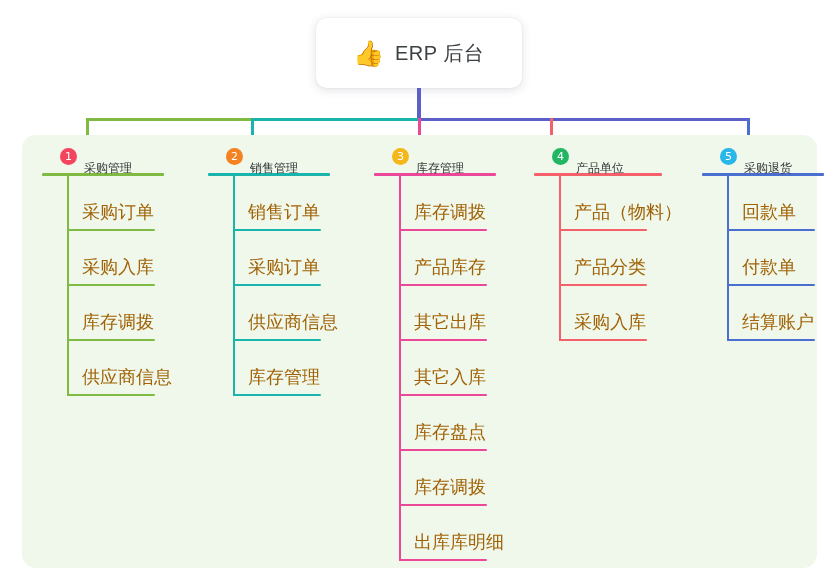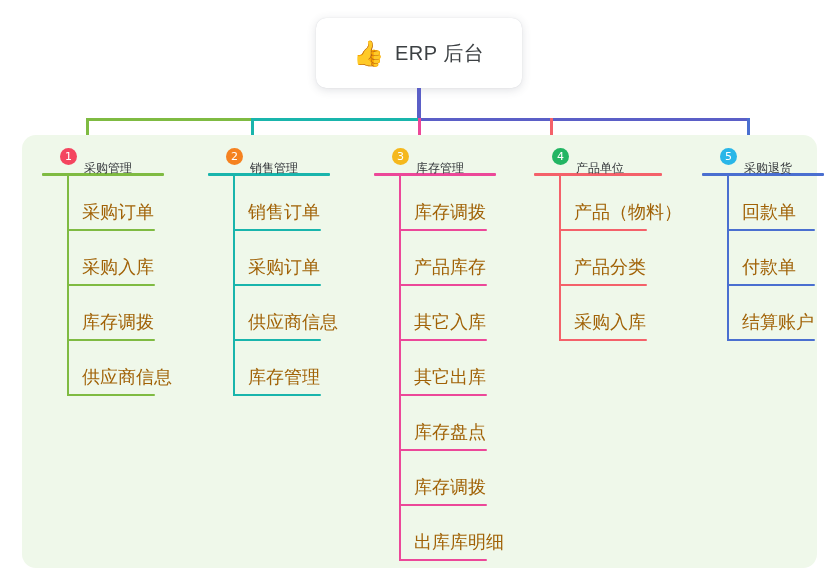--- a/index.html
+++ b/index.html
@@ -214,25 +214,25 @@
         <div class="spine" style="background: rgb(236, 72, 153);"></div>
         <div class="item">
           <span class="item-label">库存调拨</span>
           <div class="item-rule" style="background: rgb(236, 72, 153);"></div>
         </div>
         <div class="item">
           <span class="item-label">产品库存</span>
           <div class="item-rule" style="background: rgb(236, 72, 153);"></div>
         </div>
         <div class="item">
+          <span class="item-label">其它出库</span>
+          <div class="item-rule" style="background: rgb(236, 72, 153);"></div>
+        </div>
+        <div class="item">
           <span class="item-label">其它入库</span>
-          <div class="item-rule" style="background: rgb(236, 72, 153);"></div>
-        </div>
-        <div class="item">
-          <span class="item-label">其它出库</span>
           <div class="item-rule" style="background: rgb(236, 72, 153);"></div>
         </div>
         <div class="item">
           <span class="item-label">库存盘点</span>
           <div class="item-rule" style="background: rgb(236, 72, 153);"></div>
         </div>
         <div class="item">
           <span class="item-label">库存调拨</span>
           <div class="item-rule" style="background: rgb(236, 72, 153);"></div>
         </div>

